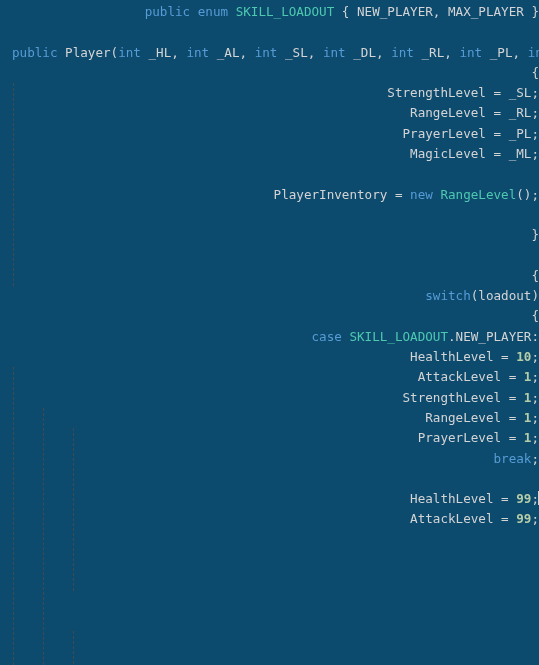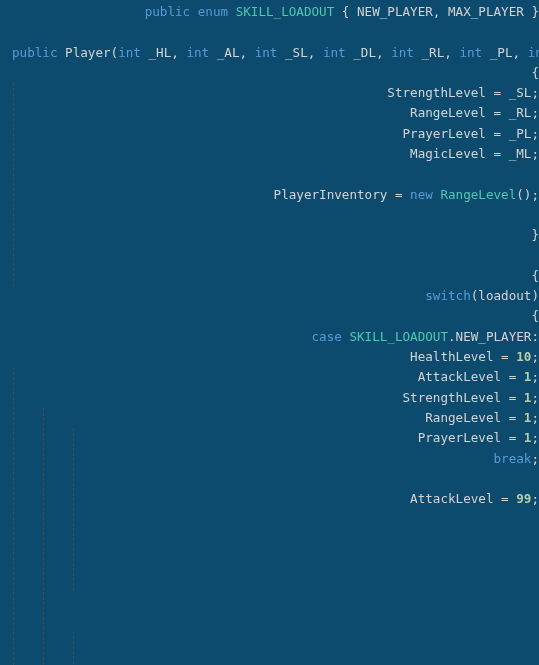--- a/index.html
+++ b/index.html
@@ -106,15 +106,16 @@
       <div class="code-line"><span class="pln">    </span><span class="kw">switch</span><span class="pln">(loadout)</span></div>
       <div class="code-line"><span class="brc">    {</span></div>
       <div class="code-line"><span class="pln">        </span><span class="kw">case</span><span class="pln"> </span><span class="typ">SKILL_LOADOUT</span><span class="pln">.NEW_PLAYER:</span></div>
       <div class="code-line"><span class="pln">            HealthLevel = </span><span class="num">10</span><span class="pln">;</span></div>
       <div class="code-line"><span class="pln">            AttackLevel = </span><span class="num">1</span><span class="pln">;</span></div>
       <div class="code-line"><span class="pln">            StrengthLevel = </span><span class="num">1</span><span class="pln">;</span></div>
       <div class="code-line"><span class="pln">            RangeLevel = </span><span class="num">1</span><span class="pln">;</span></div>
       <div class="code-line"><span class="pln">            PrayerLevel = </span><span class="num">1</span><span class="pln">;</span></div>
       <div class="code-line"><span class="pln">            </span><span class="kw">break</span><span class="pln">;</span></div>
       <div class="code-line">&nbsp;</div>
+      <div class="code-line"><span class="pln">            HealthLevel = </span><span class="num">99</span><span class="pln">;</span><span class="caret"></span></div>
       <div class="code-line"><span class="pln">            AttackLevel = </span><span class="num">99</span><span class="pln">;</span></div>
     </div>
 </div>
 
 </body></html>

